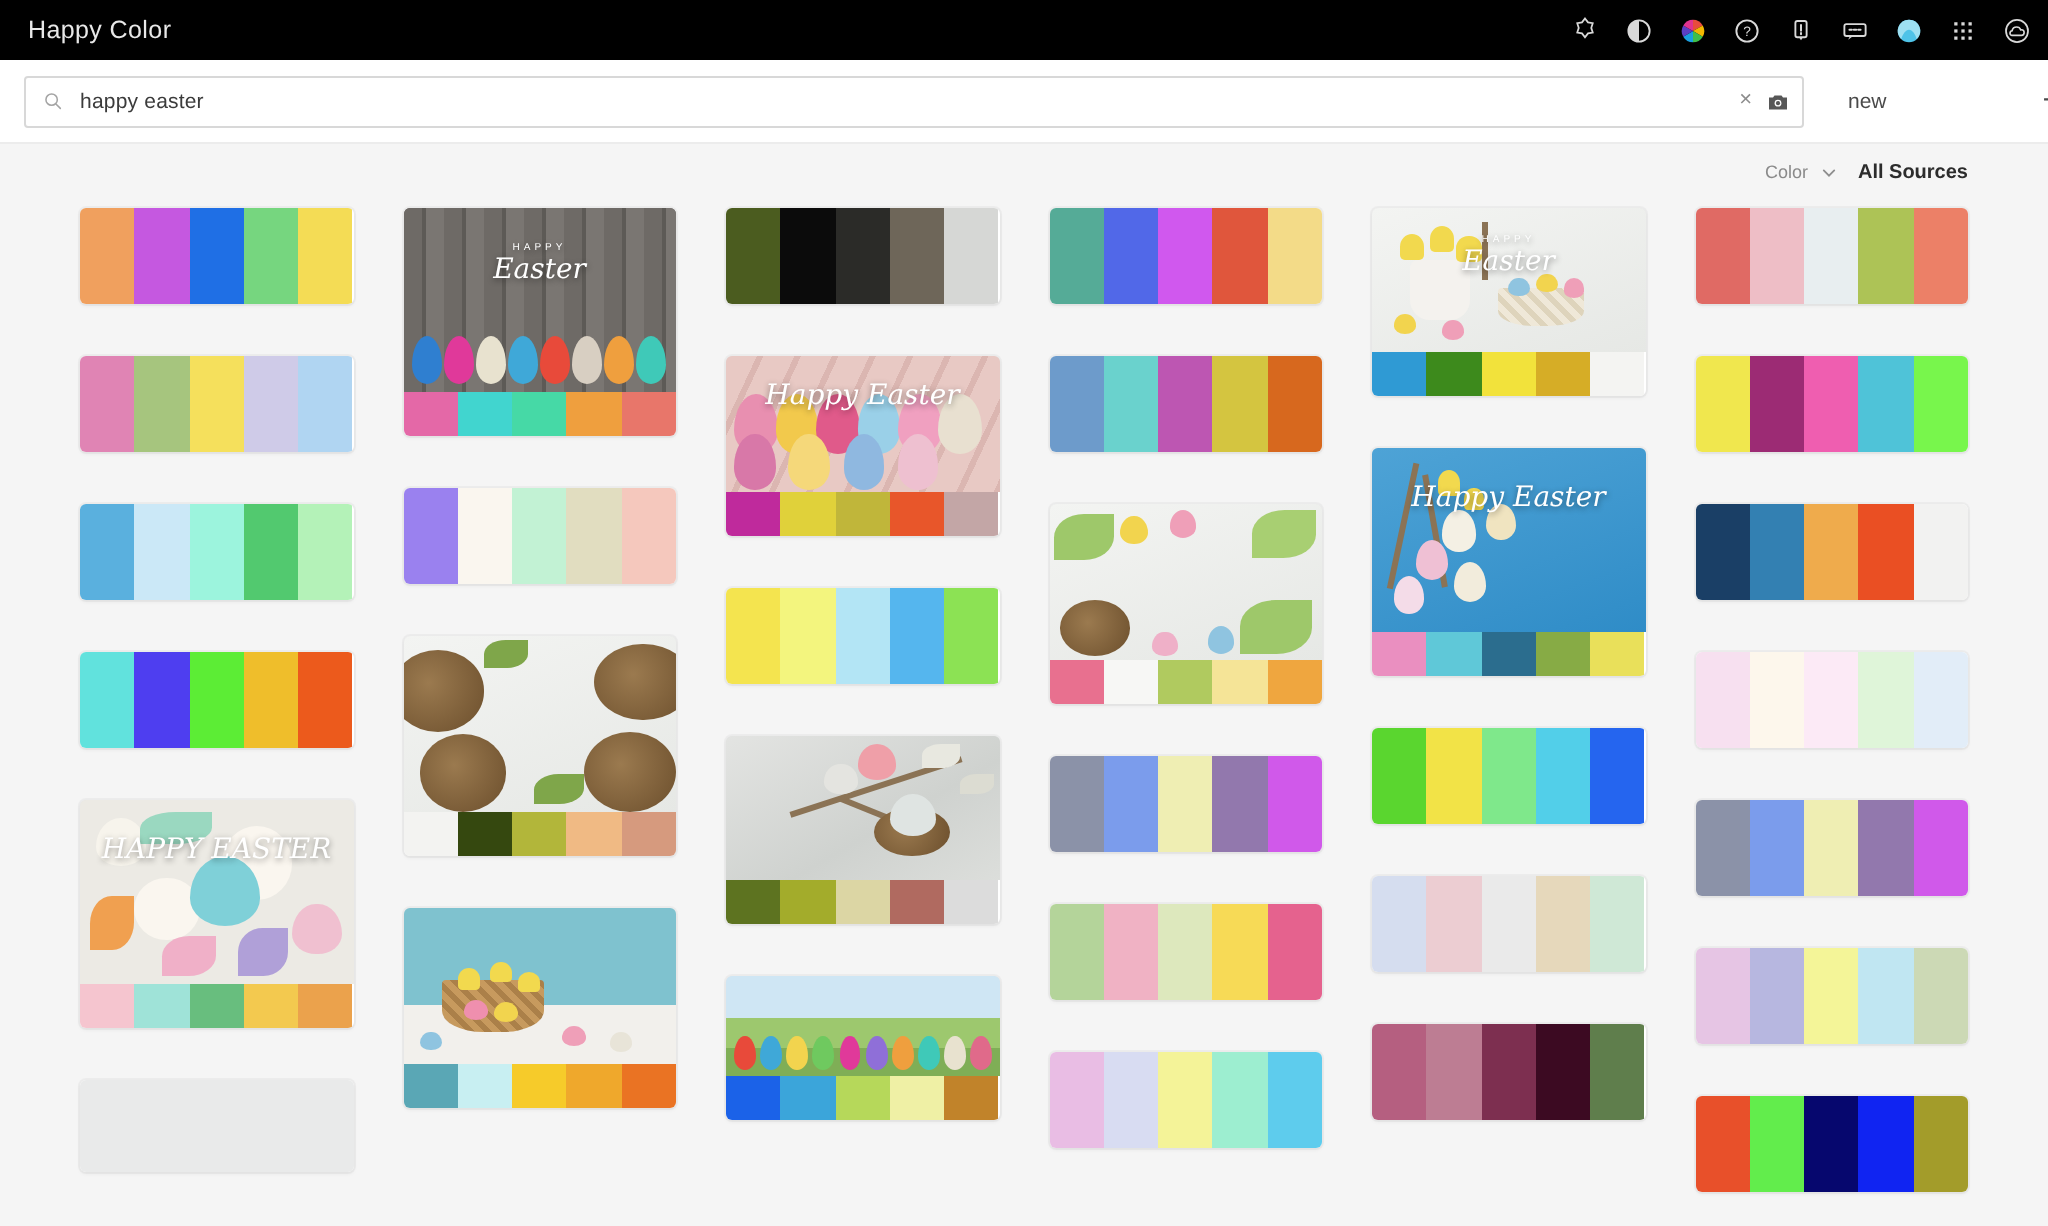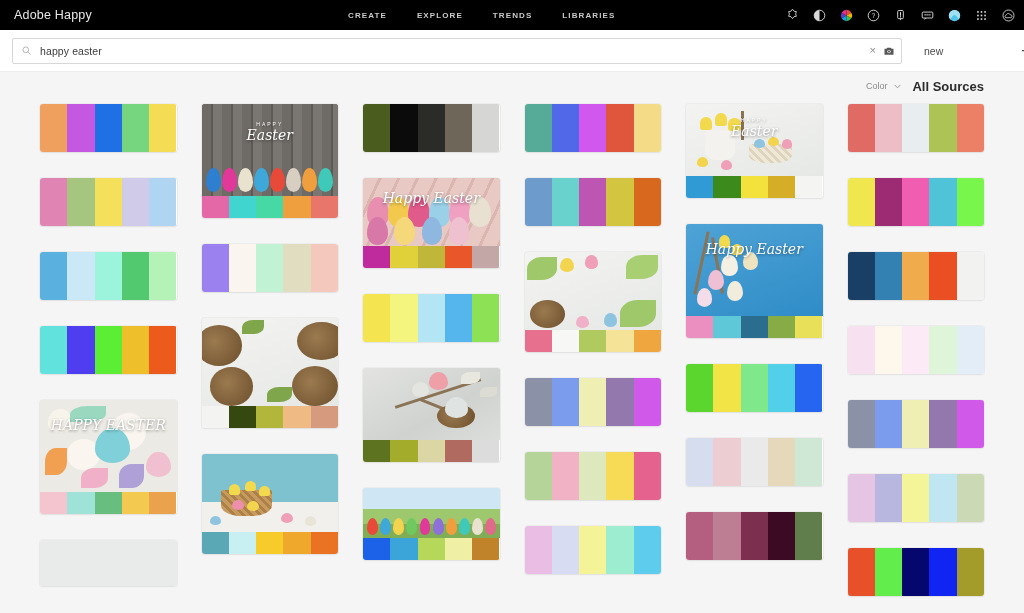--- a/index.html
+++ b/index.html
@@ -69,21 +69,21 @@
   }
 
   
   .viewrow {
     height: 28px; display: flex; align-items: center;
     justify-content: flex-end; padding-right: 40px;
     background: #f5f5f5; gap: 6px;
   }
   .view-label { font-size: 9px; color: #8a8a8a; }
   .view-chev { width: 9px; height: 9px; opacity: .55; }
-  .view-value { font-size: 13px; color: #2c2c2c; font-weight: 600; margin-left: 4px; }
+  .view-value { font-size: 10px; color: #2c2c2c; font-weight: 600; margin-left: 4px; }
 
   
   .grid {
     padding: 4px 40px 0 40px;
     column-count: 6; column-gap: 25px;
     height: 513px; overflow: hidden;
   }
   .card {
     break-inside: avoid; margin-bottom: 26px;
     background: #fff; border-radius: 3px;
@@ -152,28 +152,22 @@
     background: repeating-linear-gradient(45deg,#c79a5e 0 3px,#ab8049 3px 6px);
     border-radius: 2px 2px 40% 40%;
   }
   .tulip { position: absolute; background: #f2d94e; border-radius: 50% 50% 20% 20%; }
   .bunny { position: absolute; background: #faf6ef; border-radius: 50%; }
 </style>
 </head>
 <body>
 
 <div class="topbar">
-  <div class="brand">Adobe Happy</div>
-
-  <nav class="mainnav">
-    <a href="#">CREATE</a>
-    <a href="#">EXPLORE</a>
-    <a href="#">TRENDS</a>
-    <a href="#">LIBRARIES</a>
-  </nav>
+  <div class="brand">Happy Color</div>
+
 
   <div class="topicons">
     <svg class="ticon" viewBox="0 0 24 24">
       <path d="M12 2l2.4 3.1 3.8.7-1.2 3.7 1.2 3.7-3.8.7L12 17l-2.4-3.1-3.8-.7 1.2-3.7L5.8 5.8l3.8-.7z" fill="none" stroke="#d9d9d9" stroke-width="1.4"></path>
     </svg>
     <svg class="ticon" viewBox="0 0 24 24">
       <circle cx="12" cy="12" r="8.5" fill="none" stroke="#d9d9d9" stroke-width="1.5"></circle>
       <path d="M12 3.5a8.5 8.5 0 000 17z" fill="#d9d9d9"></path>
     </svg>
     <svg class="ticon" viewBox="0 0 24 24">

